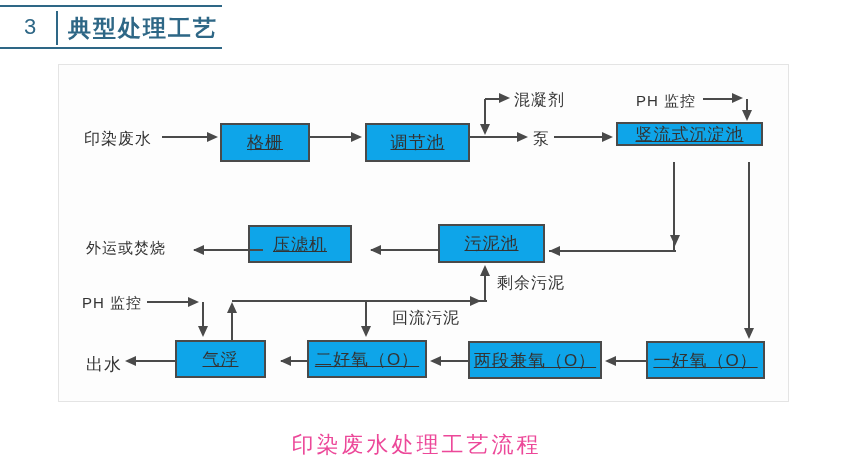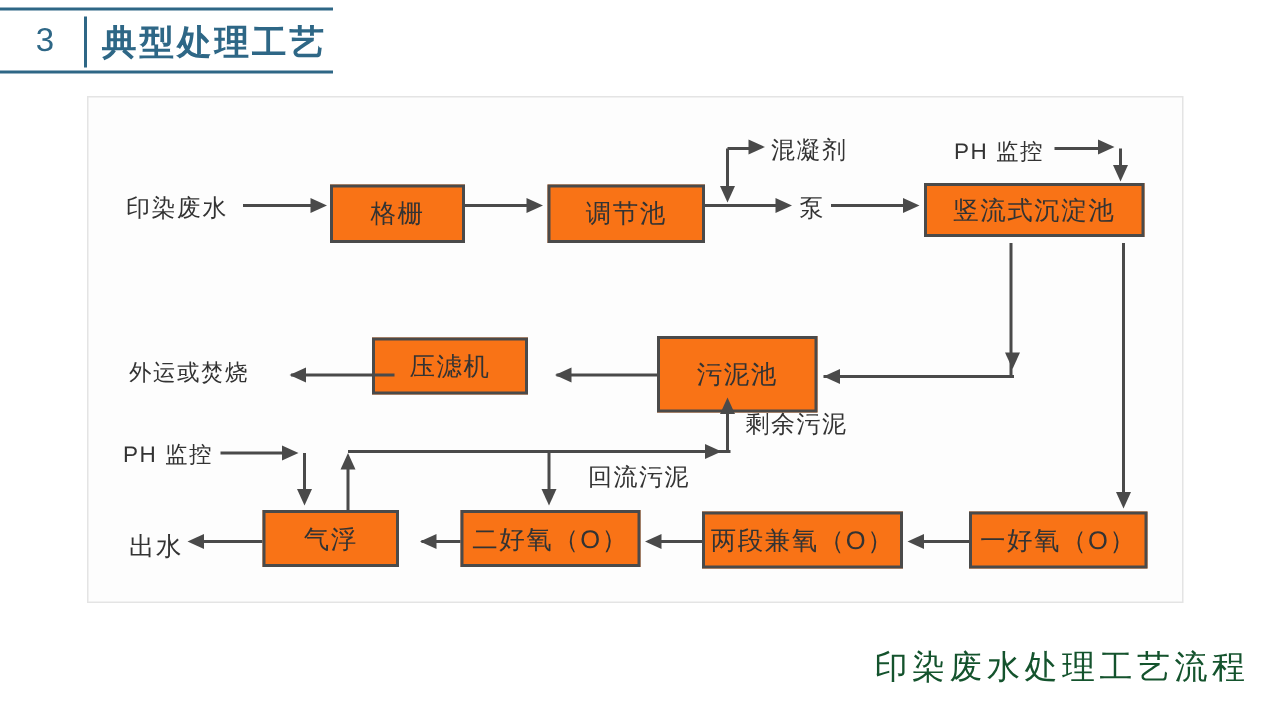--- a/index.html
+++ b/index.html
@@ -9,52 +9,52 @@
   .hdr-line{position:absolute;left:0;width:222px;height:2px;background:#2e6786;}
   .hdr-num{position:absolute;left:12px;top:14px;width:36px;text-align:center;
            font-size:22px;color:#2e6786;}
   .hdr-div{position:absolute;left:56px;top:11px;width:2px;height:34px;background:#2e6786;}
   .hdr-title{position:absolute;left:68px;top:13px;font-size:23px;font-weight:bold;
              color:#2e6786;letter-spacing:2px;white-space:nowrap;}
   
   .frame{position:absolute;left:58px;top:64px;width:729px;height:336px;
          border:1px solid #e4e4e4;background:#fdfdfd;}
   
-  .box{position:absolute;background:#f97316;border:2px solid #4a4a4a;box-sizing:border-box;
+  .box{position:absolute;background:#0ea5e9;border:2px solid #4a4a4a;box-sizing:border-box;
        display:flex;align-items:center;justify-content:center;font-size:17px;
-       letter-spacing:1px;color:#333;white-space:nowrap;}
+       letter-spacing:1px;color:#333;white-space:nowrap;text-decoration:underline;}
   .lbl{position:absolute;font-size:16px;color:#333;white-space:nowrap;letter-spacing:1px;}
   .hl{position:absolute;height:2px;background:#4a4a4a;}
   .vl{position:absolute;width:2px;background:#4a4a4a;}
   .ah{position:absolute;width:0;height:0;}
   .ah.r{border-top:5px solid transparent;border-bottom:5px solid transparent;border-left:11px solid #4a4a4a;}
   .ah.l{border-top:5px solid transparent;border-bottom:5px solid transparent;border-right:11px solid #4a4a4a;}
   .ah.u{border-left:5px solid transparent;border-right:5px solid transparent;border-bottom:11px solid #4a4a4a;}
   .ah.d{border-left:5px solid transparent;border-right:5px solid transparent;border-top:11px solid #4a4a4a;}
-  .caption{position:absolute;left:0;top:430px;width:833px;text-align:right;
-           font-size:22px;color:#14532d;letter-spacing:3px;}
+  .caption{position:absolute;left:0;top:430px;width:833px;text-align:center;
+           font-size:22px;color:#ec4899;letter-spacing:3px;}
 </style>
 </head>
 <body>
 
 <div>
   <div class="hdr-line" style="top:5px"></div>
   <div class="hdr-num">3</div>
   <div class="hdr-div"></div>
   <div class="hdr-title">典型处理工艺</div>
   <div class="hdr-line" style="top:47px"></div>
 </div>
 
 <div class="frame"></div>
 
 <div class="box" style="left:220px;top:123px;width:90px;height:39px">格栅</div>
 <div class="box" style="left:365px;top:123px;width:105px;height:39px">调节池</div>
-<div class="box" style="left:616px;top:122px;width:147px;height:36px">竖流式沉淀池</div>
+<div class="box" style="left:616px;top:122px;width:147px;height:24px">竖流式沉淀池</div>
 <div class="box" style="left:248px;top:225px;width:104px;height:38px">压滤机</div>
-<div class="box" style="left:438px;top:224px;width:107px;height:51px">污泥池</div>
+<div class="box" style="left:438px;top:224px;width:107px;height:39px">污泥池</div>
 <div class="box" style="left:175px;top:340px;width:91px;height:38px">气浮</div>
 <div class="box" style="left:307px;top:340px;width:120px;height:38px">二好氧（O）</div>
 <div class="box" style="left:468px;top:341px;width:134px;height:38px">两段兼氧（O）</div>
 <div class="box" style="left:646px;top:341px;width:119px;height:38px">一好氧（O）</div>
 
 <div class="lbl" style="left:84px;top:129px">印染废水</div>
 <div class="lbl" style="left:514px;top:90px">混凝剂</div>
 <div class="lbl" style="left:533px;top:129px">泵</div>
 <div class="lbl" style="left:636px;top:92px;font-size:15px">PH 监控</div>
 <div class="lbl" style="left:86px;top:239px;font-size:15px">外运或焚烧</div>

